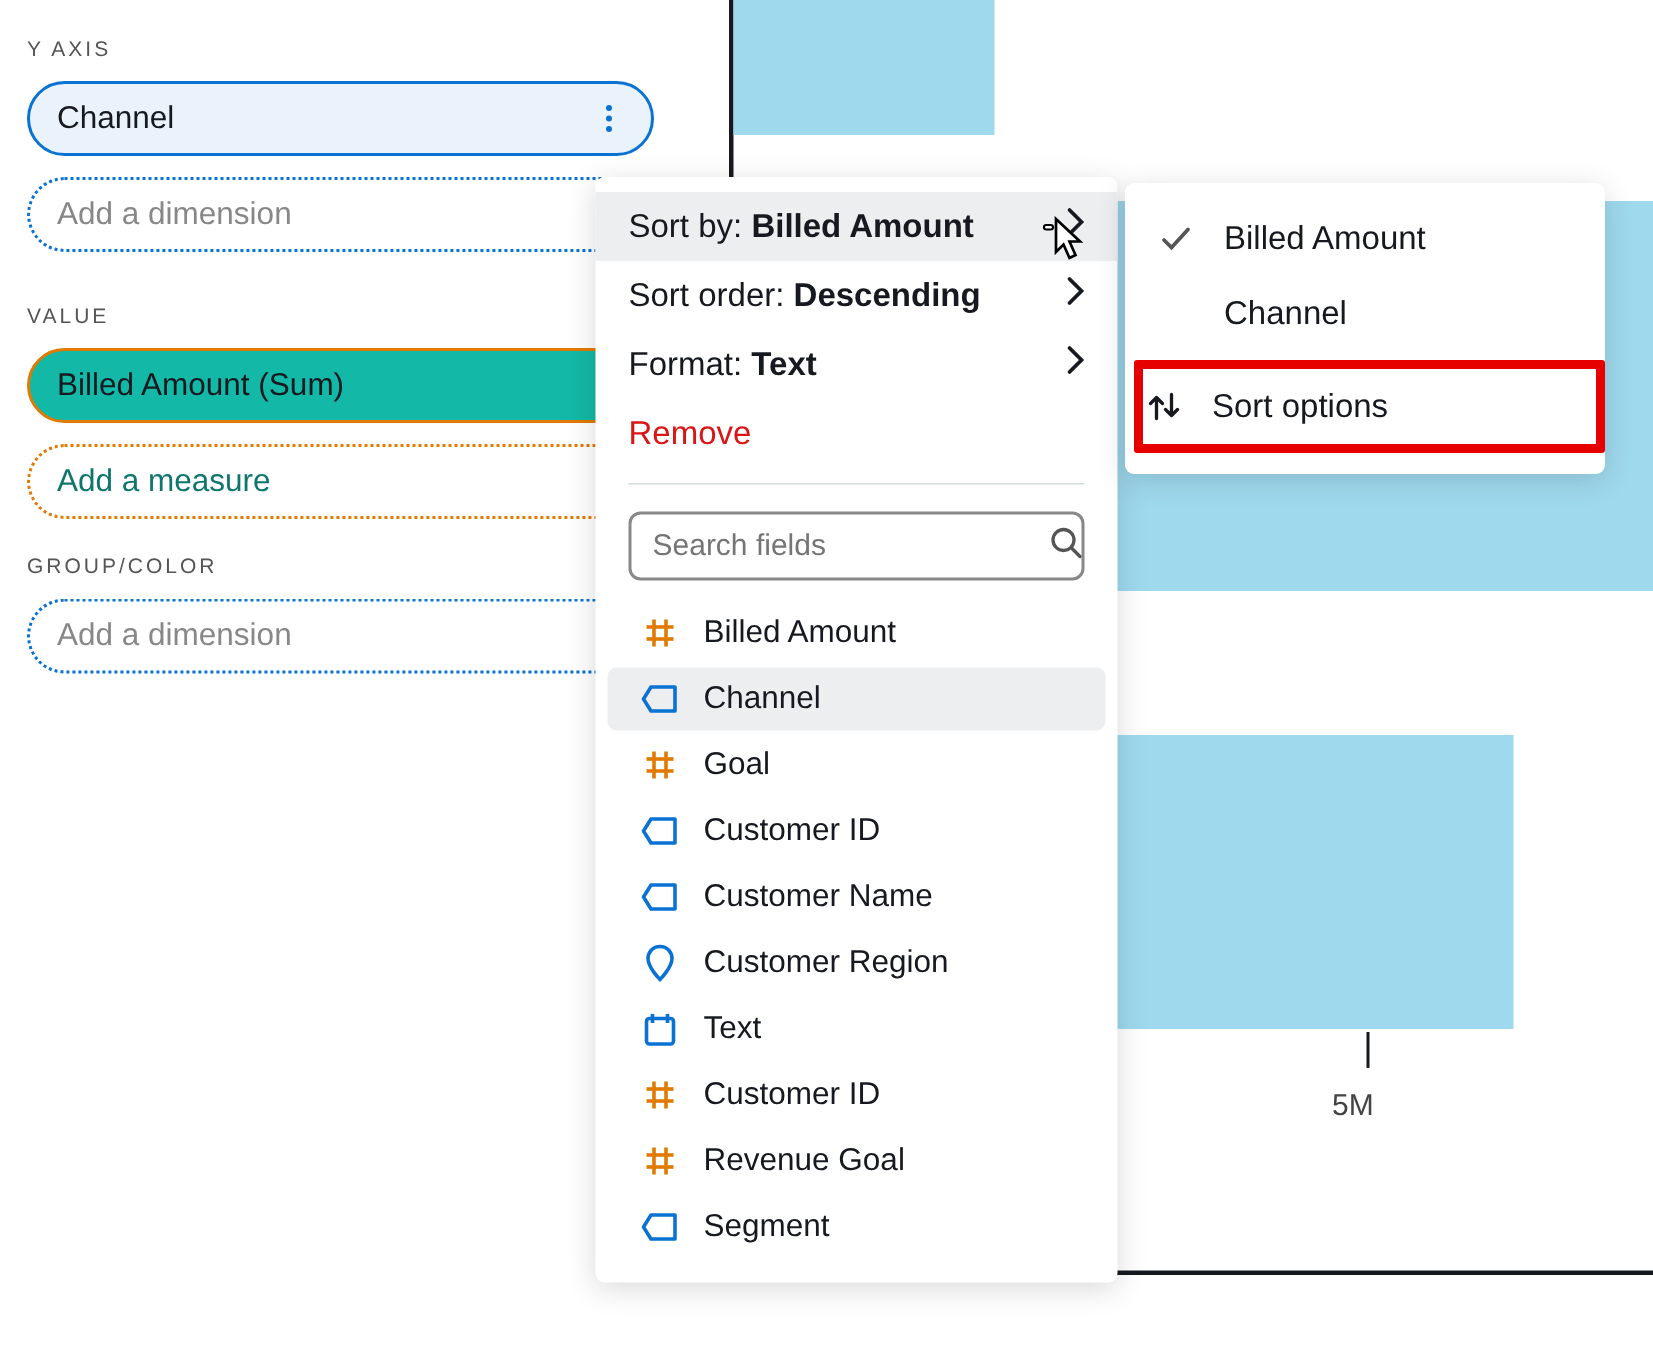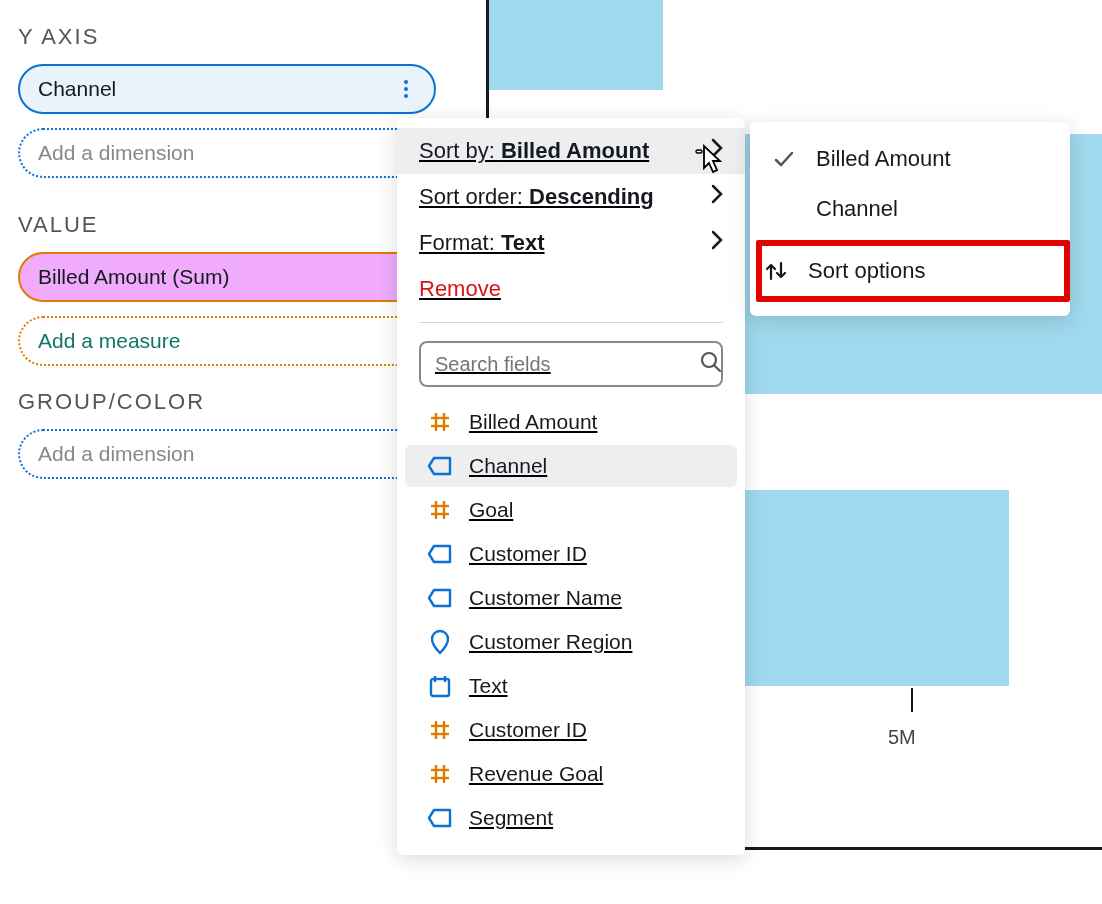--- a/index.html
+++ b/index.html
@@ -6,21 +6,21 @@
   body { background: #fff; width: 1102px; height: 904px; position: relative; overflow: hidden; }
 
   
   .wells {
     position: absolute;
     left: 18px;
     top: 24px;
     width: 420px;
   }
   .section-label {
-    font-size: 22px;
+    font-size: 14px;
     letter-spacing: 2px;
     color: #555;
     margin-bottom: 14px;
     font-weight: 400;
   }
   .pill {
     width: 418px;
     height: 50px;
     border-radius: 25px;
     display: flex;
@@ -43,21 +43,21 @@
     align-items: center;
     gap: 3px;
   }
   .more span { width:4px; height:4px; background:#0972d3; border-radius:50%; }
   .pill-add-dim {
     background: #fff;
     border: 2px dotted #0972d3;
     color: #888;
   }
   .pill-billed {
-    background: #f0abfc;
+    background: #14b8a6;
     border: 2px solid #e07a00;
     color: #16191f;
   }
   .pill-add-meas {
     background: #fff;
     border: 2px dotted #e07a00;
     color: #0f766e;
   }
   .value-section { margin-top: 34px; }
   .group-section { margin-top: 23px; }
@@ -116,21 +116,20 @@
   .menu {
     position:absolute;
     left:397px;
     top:118px;
     width:348px;
     background:#fff;
     border-radius:6px;
     box-shadow:0 4px 20px rgba(0,0,0,0.15);
     padding:10px 0 14px 0;
     z-index:10;
-    text-decoration:underline;
   }
   .menu-item {
     padding: 10px 22px;
     font-size: 22px;
     display:flex;
     align-items:center;
     color:#16191f;
     cursor:pointer;
     position:relative;
   }

